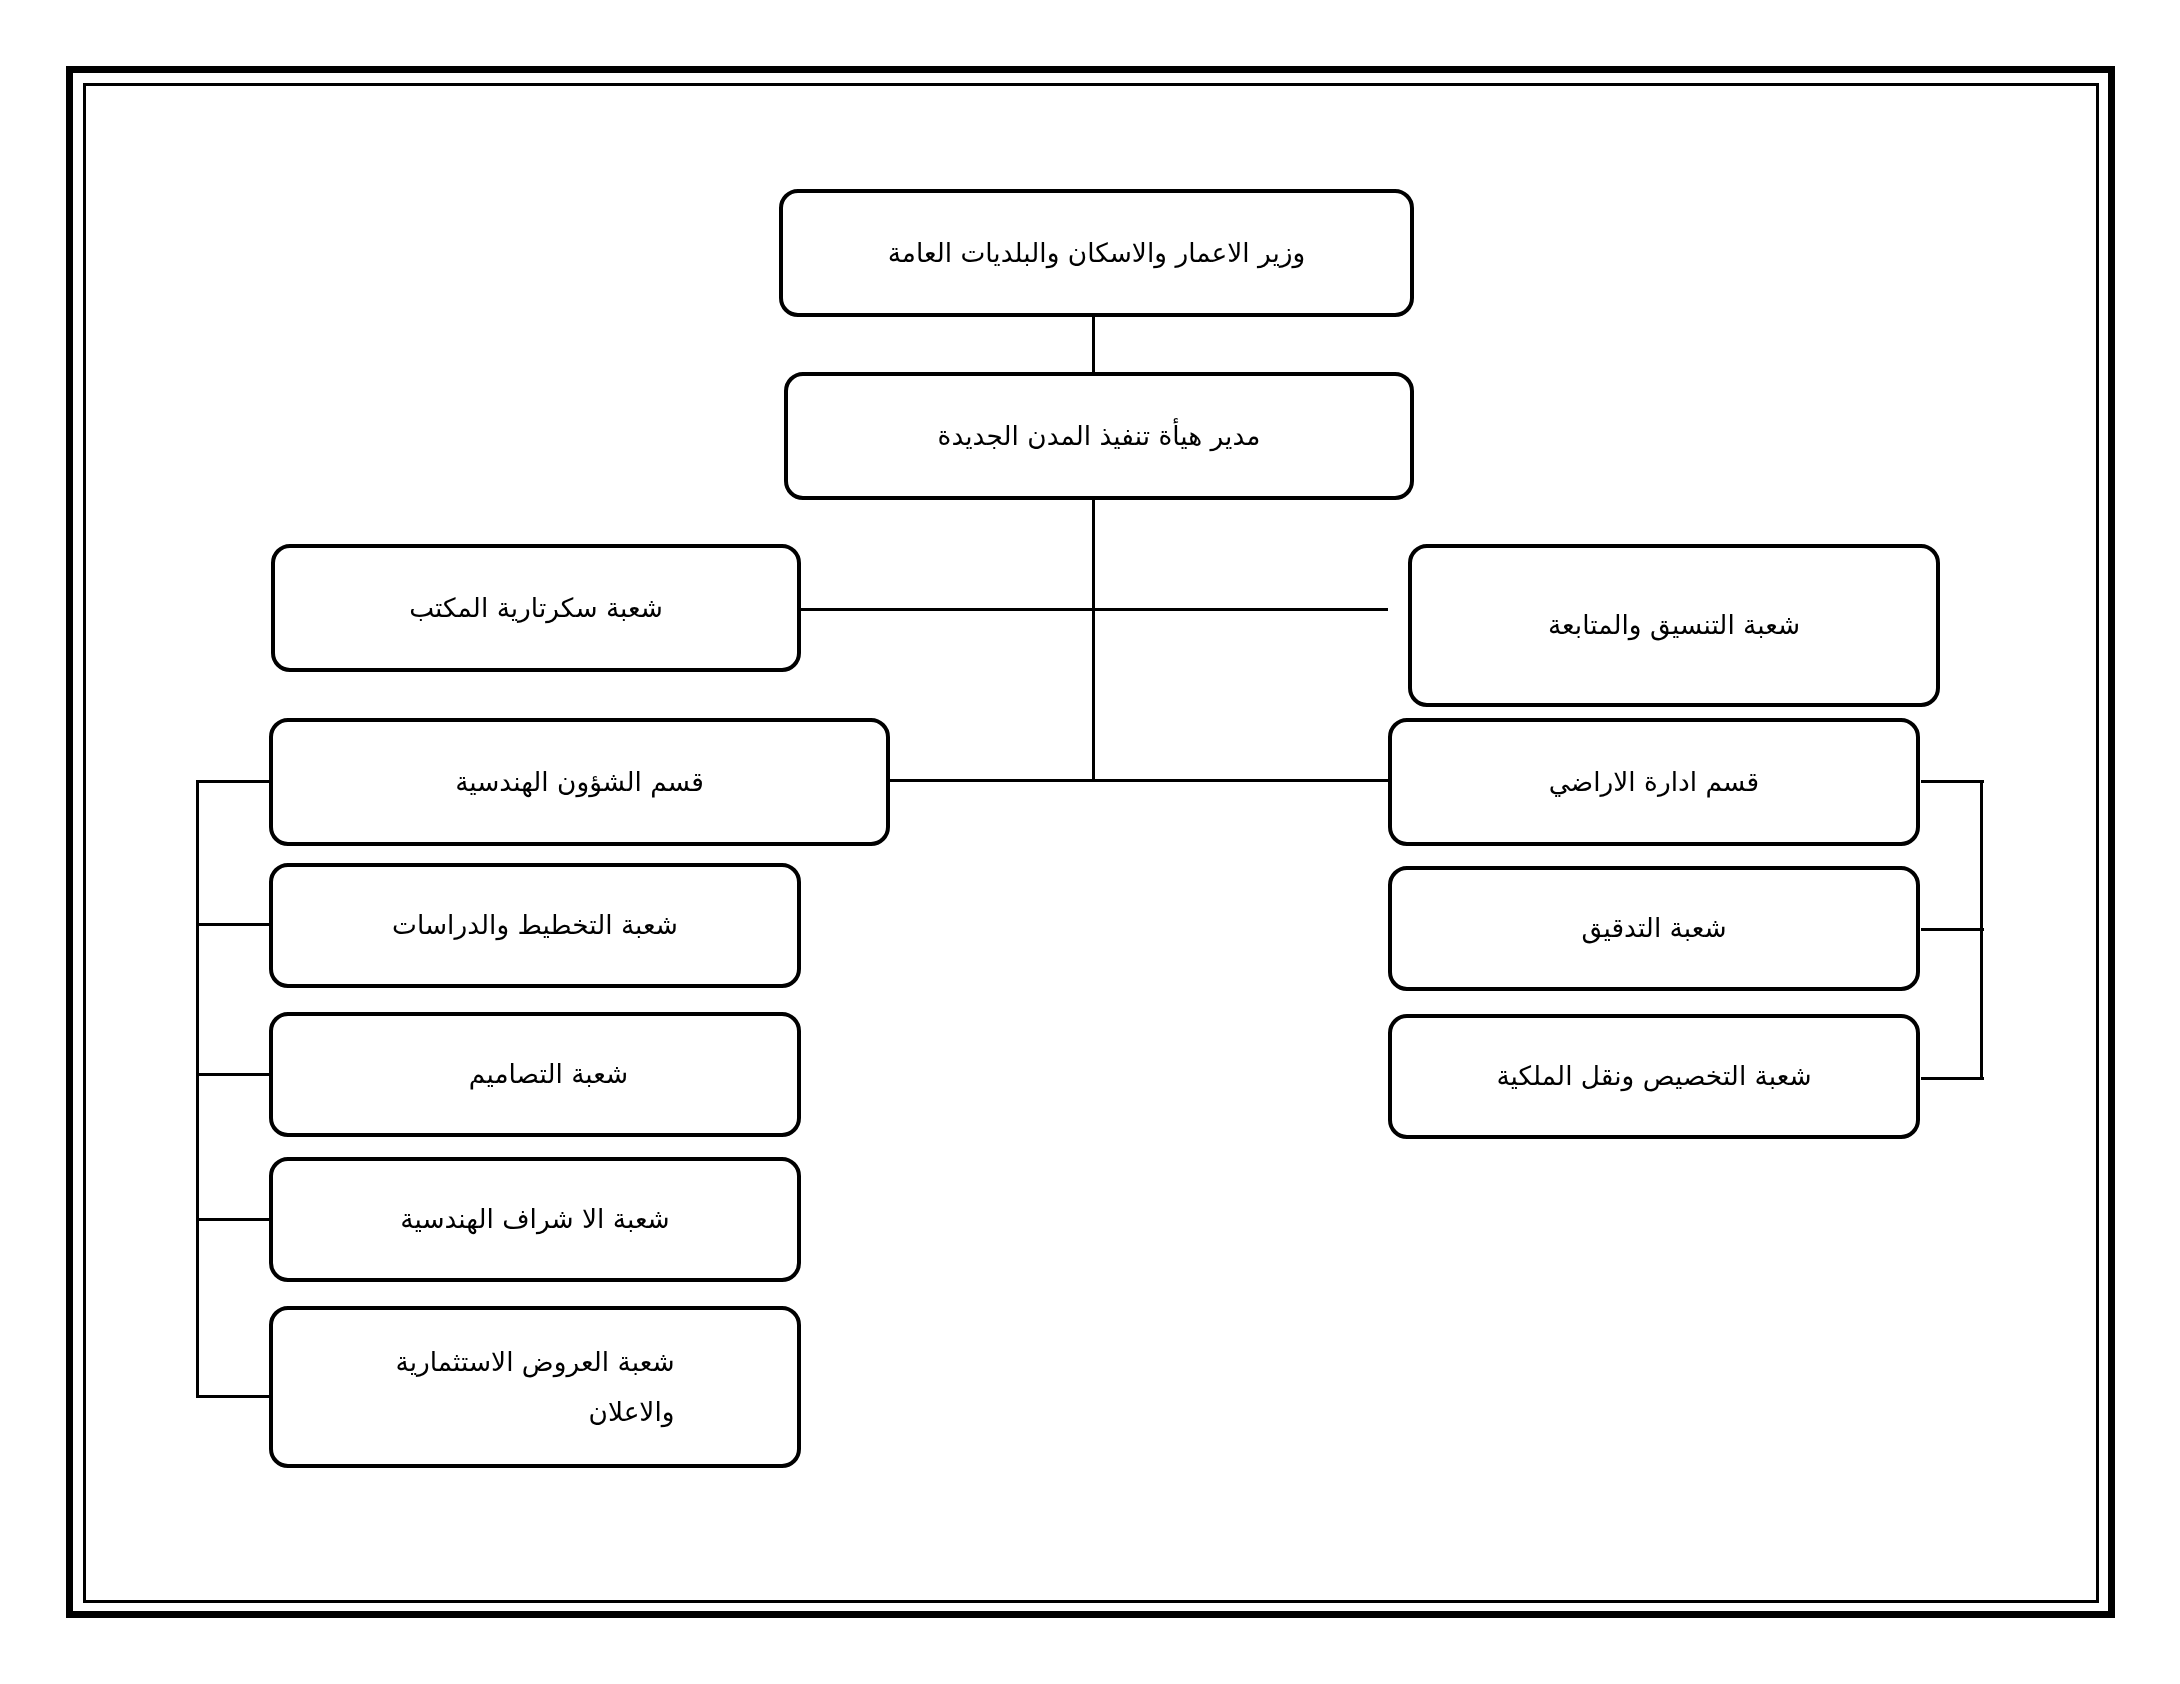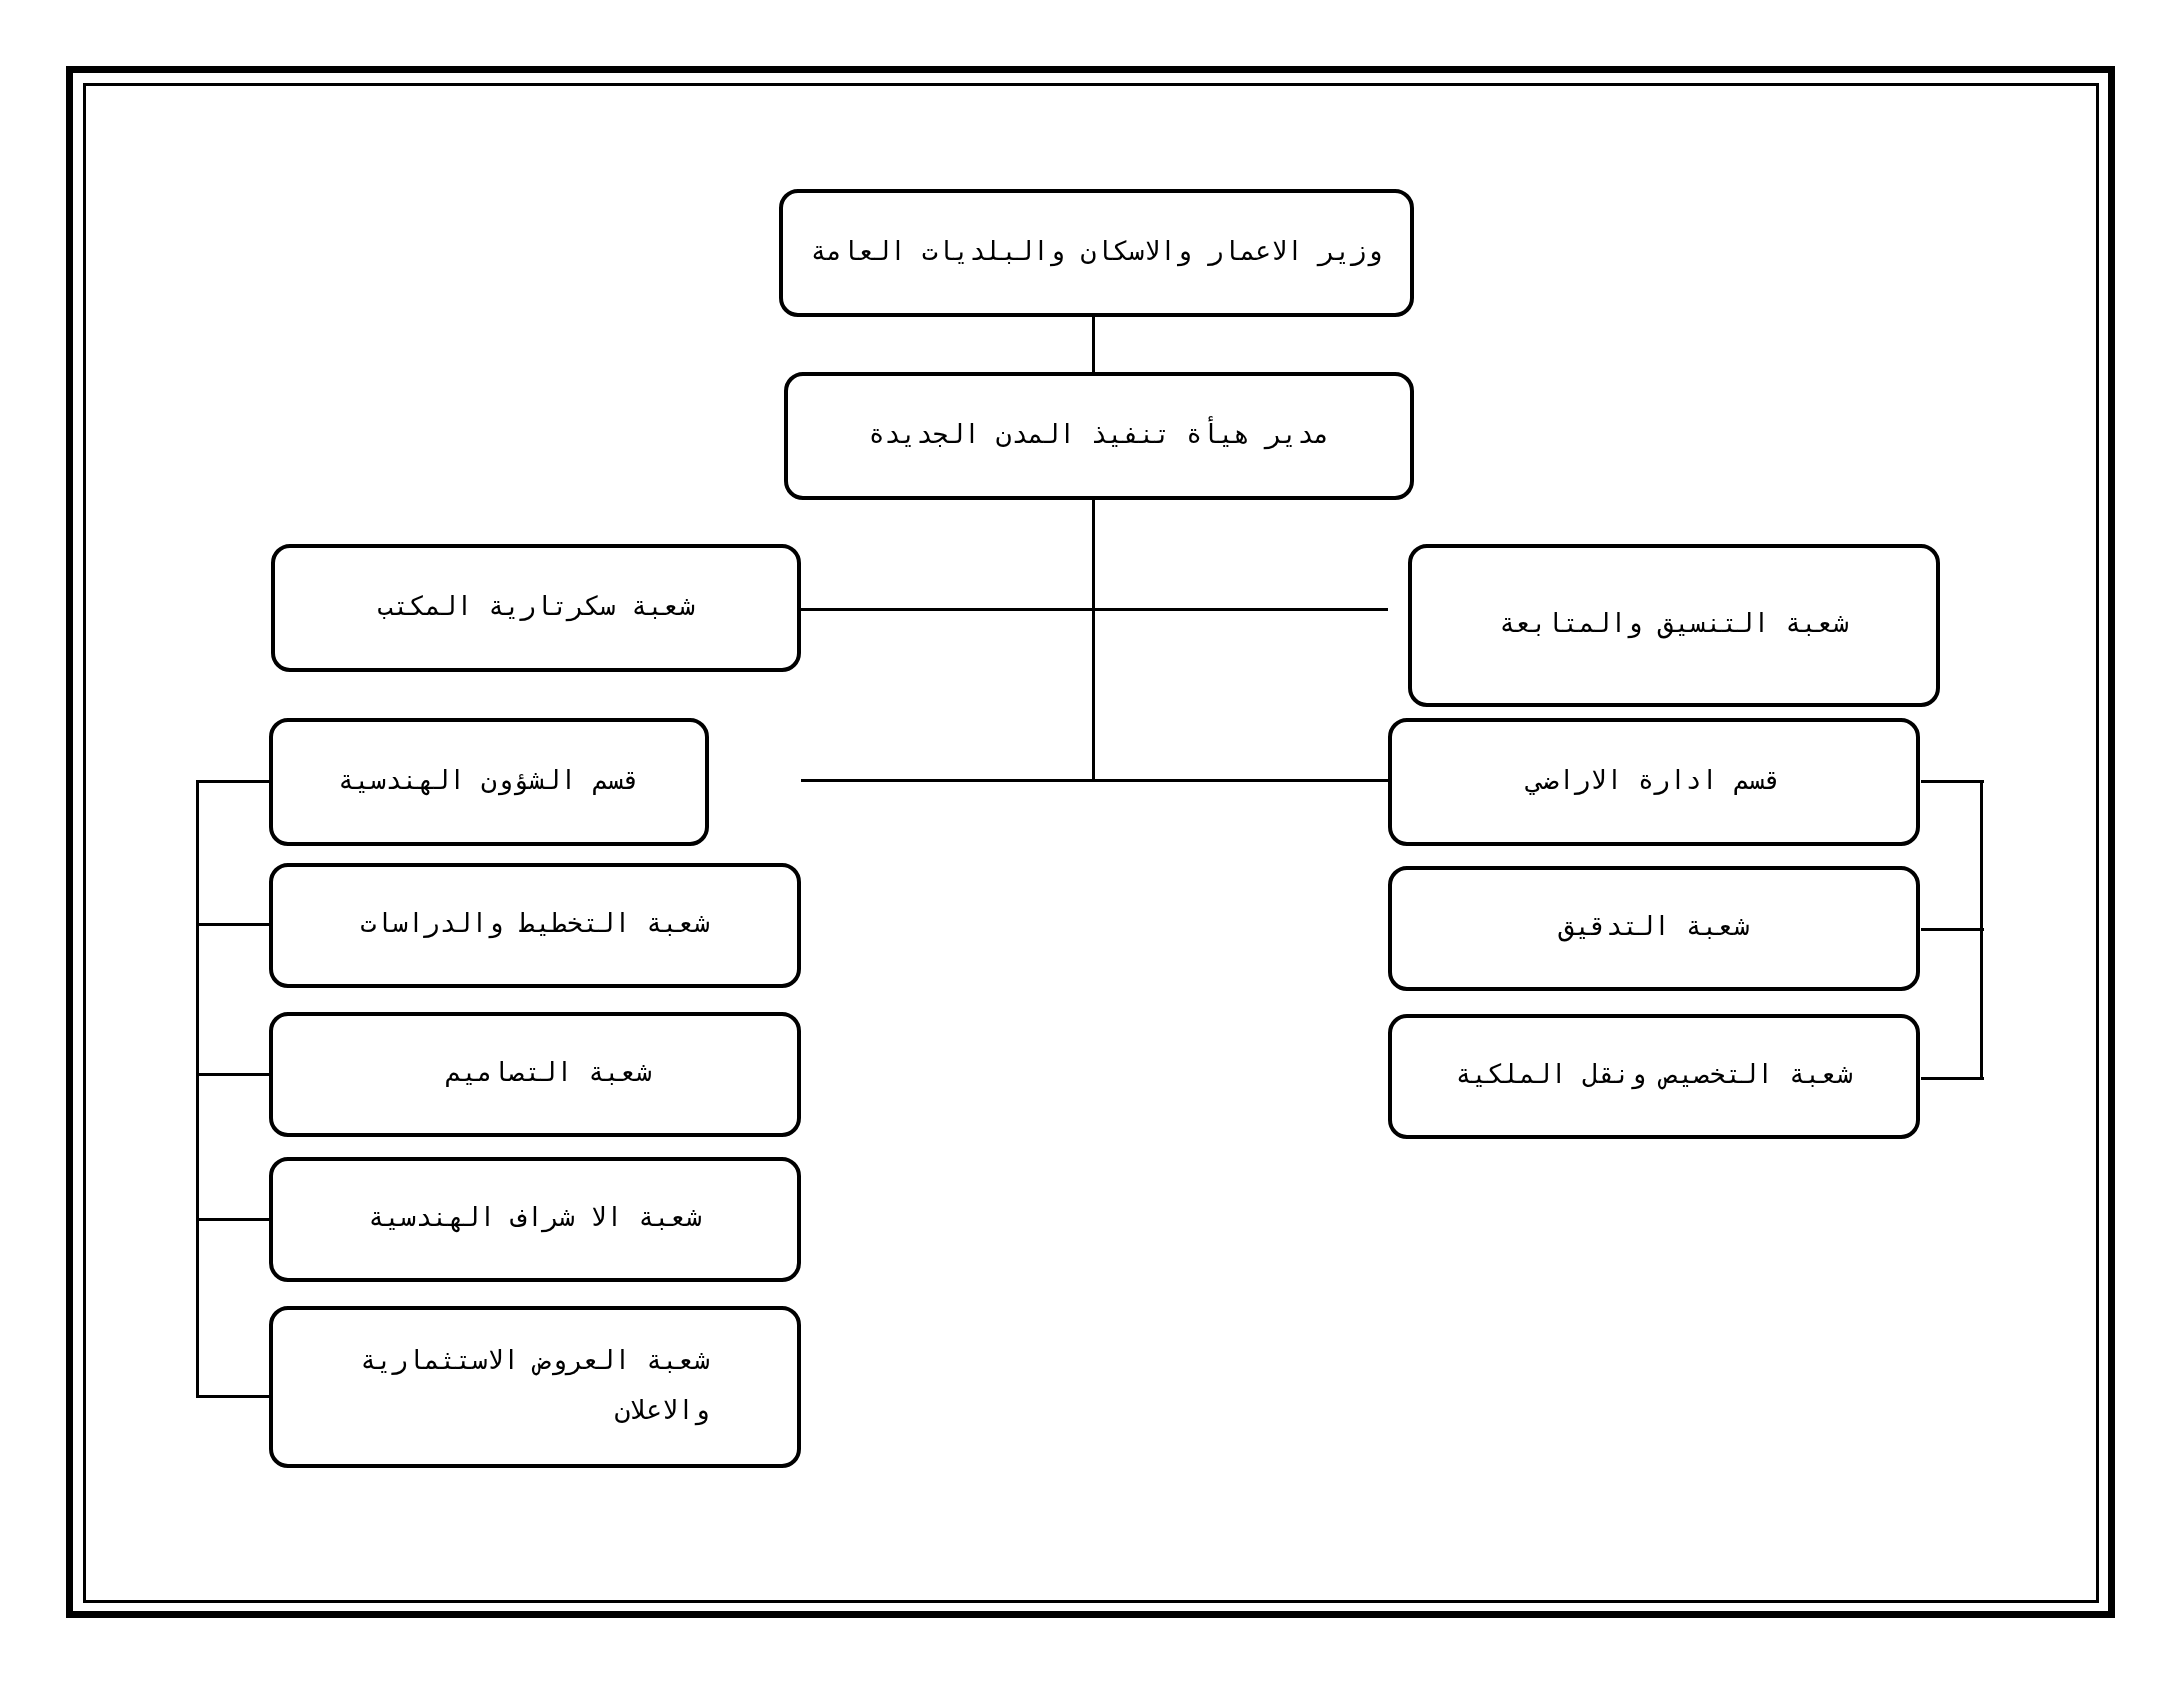--- a/index.html
+++ b/index.html
@@ -44,21 +44,20 @@
     box-sizing: border-box;
     border: 4.3px solid #000000;
     border-radius: 19px;
     background: #ffffff;
     display: flex;
     align-items: center;
     justify-content: center;
     text-align: center;
     direction: rtl;
     z-index: 5;
-    font-family: Liberation Mono, monospace;
   }
   .node .label {
     font-size: 26.4px;
     line-height: 1.55;
     color: #000000;
     padding: 0 19px;
     letter-spacing: 0.2px;
     font-weight: 400;
   }
   .node.two-line .label {
@@ -113,21 +112,21 @@
   </div>
 
   <div class="node" style="left:271px; top:544px; width:530px; height:128px;">
     <span class="label">شعبة سكرتارية المكتب</span>
   </div>
 
   <div class="node" style="left:1408px; top:544px; width:532px; height:163px;">
     <span class="label">شعبة التنسيق والمتابعة</span>
   </div>
 
-  <div class="node" style="left:269px; top:718px; width:440px; height:128px;">
+  <div class="node" style="left:269px; top:718px; width:621px; height:128px;">
     <span class="label">قسم الشؤون الهندسية</span>
   </div>
 
   <div class="node" style="left:1388px; top:718px; width:532px; height:128px;">
     <span class="label">قسم ادارة الاراضي</span>
   </div>
 
   <div class="node" style="left:269px; top:863px; width:532px; height:125px;">
     <span class="label">شعبة التخطيط والدراسات</span>
   </div>

